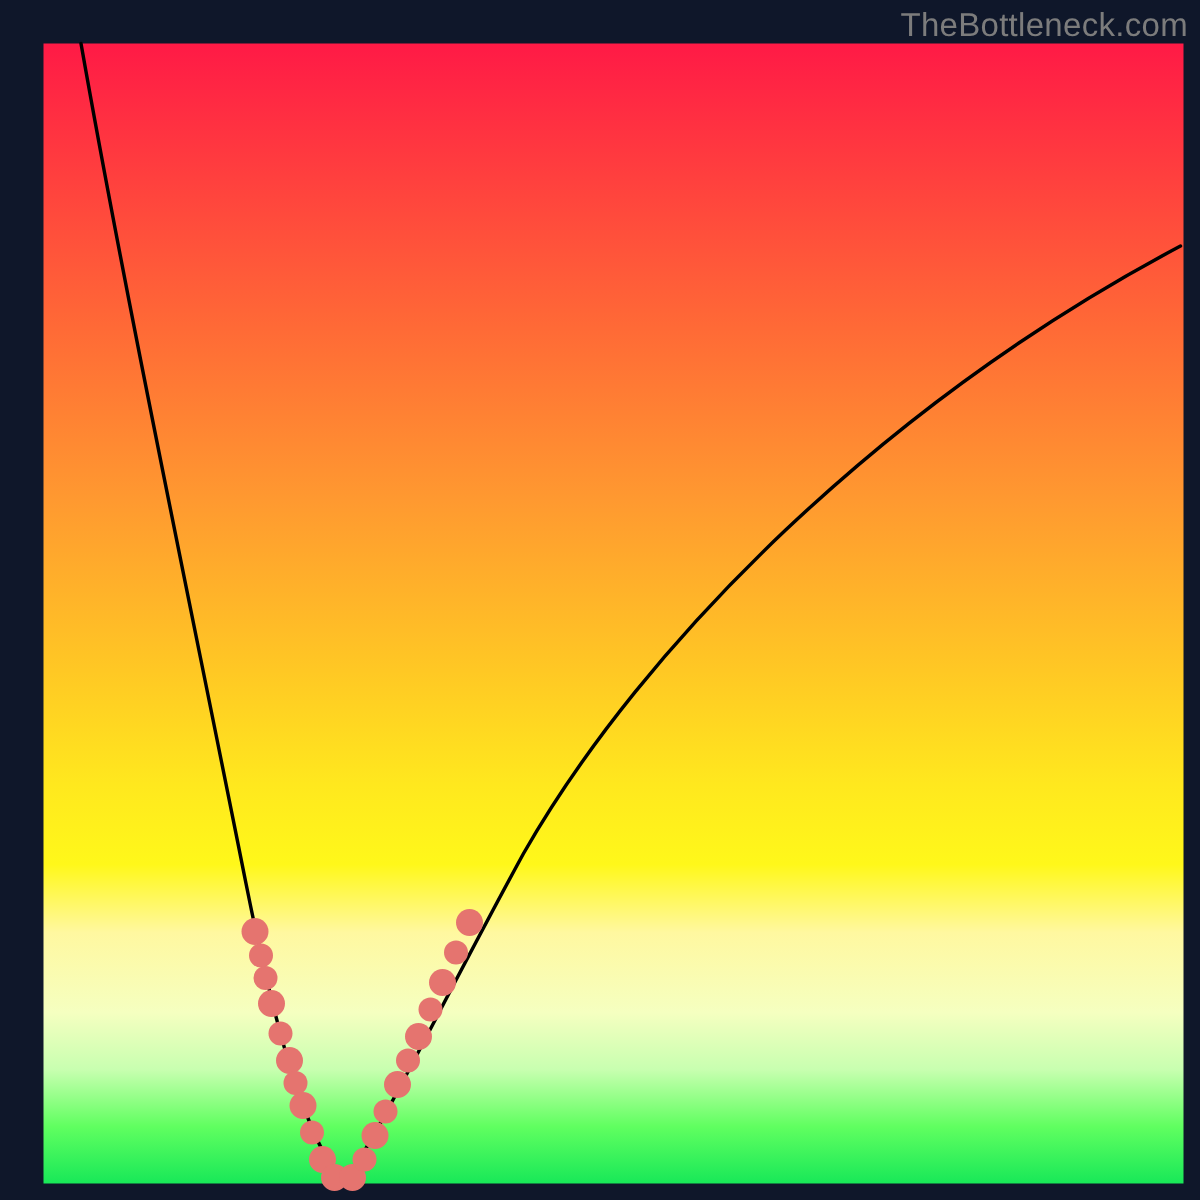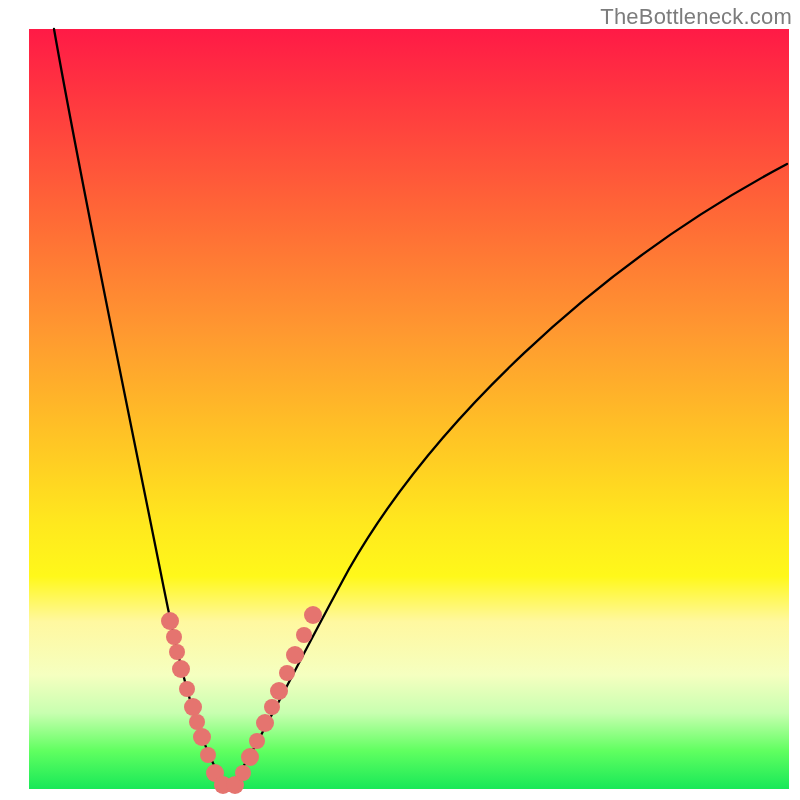--- a/index.html
+++ b/index.html
@@ -7,21 +7,21 @@
     padding: 0;
     width: 800px;
     height: 800px;
     overflow: hidden;
     background: #000;
     font-family: Arial, Helvetica, sans-serif;
   }
   .frame {
     position: absolute;
     inset: 0;
-    background: #ffffff;
+    background: #0f172a;
   }
   .plot-area {
     position: absolute;
     left: 29px;
     top: 29px;
     width: 760px;
     height: 760px;
     background: linear-gradient(to bottom,
       #ff1a46 0%,
       #ff3a3f 10%,

